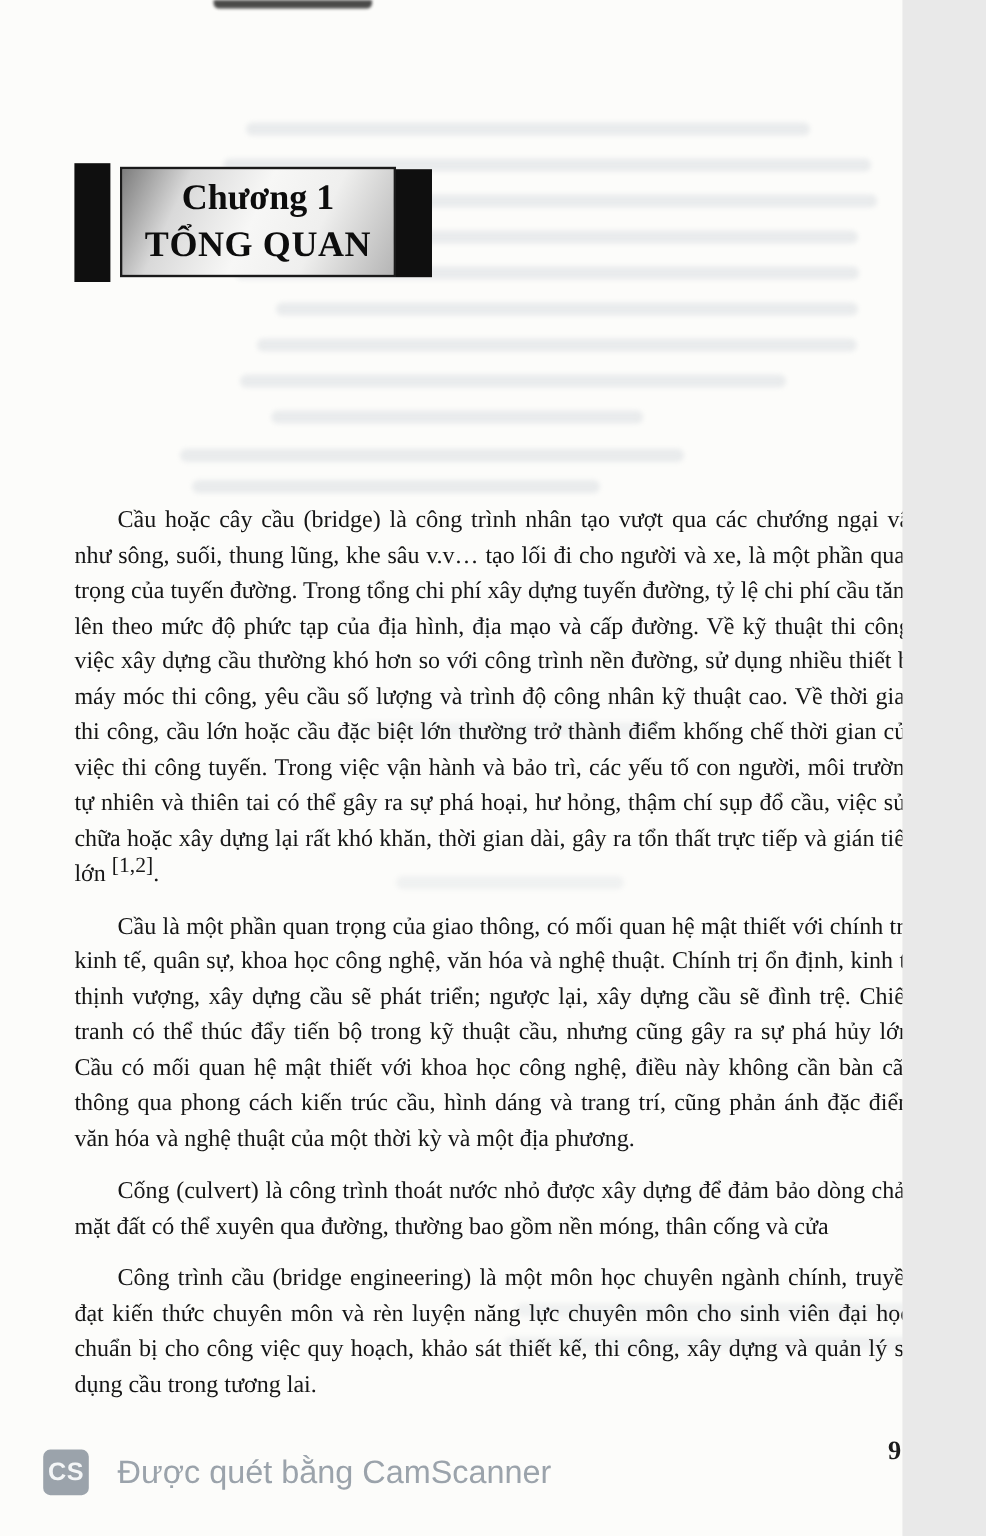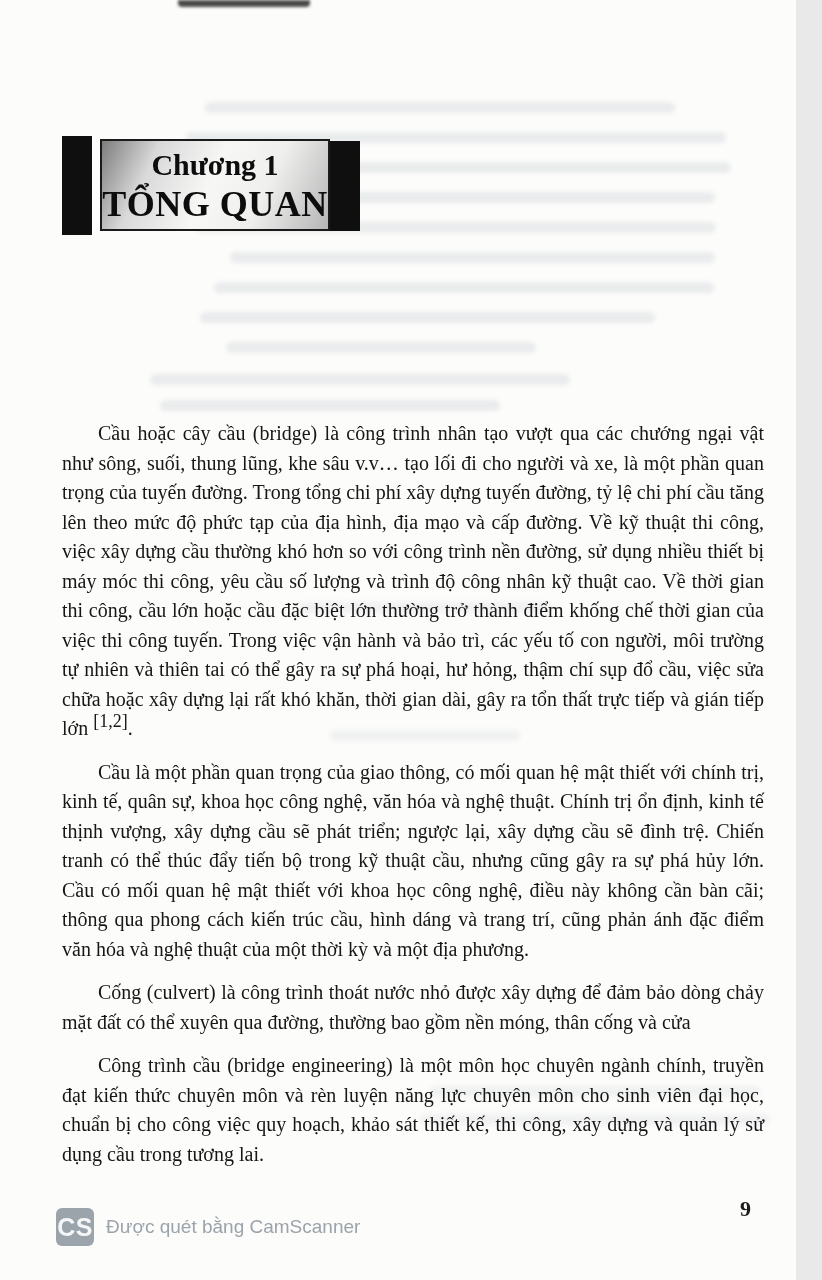--- a/index.html
+++ b/index.html
@@ -4,21 +4,20 @@
 <style>
   html, body { margin: 0; padding: 0; background: #e9e9e9; }
   .page {
     position: relative;
     width: 752px;
     height: 1280px;
     background: #fcfcfa;
     overflow: hidden;
     font-family: "Liberation Serif", serif;
     color: #161616;
-    padding-left: 44px;
   }
 
   
   .ghost {
     position: absolute;
     height: 11px;
     border-radius: 6px;
     background: #8a97a8;
     opacity: 0.16;
     filter: blur(2px);
@@ -55,21 +54,21 @@
     text-align: center;
     padding-top: 5px;
   }
   .chapter-label {
     font-size: 30px;
     font-weight: 700;
     line-height: 38px;
     color: #0d0d0d;
   }
   .chapter-title {
-    font-size: 36px;
+    font-size: 30px;
     font-weight: 700;
     line-height: 40px;
     letter-spacing: 0.5px;
     color: #0d0d0d;
   }
 
   .content {
     position: absolute;
     top: 419px;
     left: 62px;
@@ -105,30 +104,29 @@
     align-items: center;
     font-family: "Liberation Sans", sans-serif;
   }
   .cs-logo {
     width: 38px;
     height: 38px;
     border-radius: 6px;
     background: #9ba3ab;
     color: #f4f6f7;
     font-weight: 700;
-    font-size: 25px;
+    font-size: 21px;
     display: flex;
     align-items: center;
     justify-content: center;
     letter-spacing: 0.5px;
-    margin-left: 20px;
   }
   .cs-text {
-    margin-left: 12px;
-    font-size: 19px;
+    margin-left: 24px;
+    font-size: 27px;
     color: #9ba3ab;
   }
 </style>
 </head>
 <body>
 
 <div class="page">
 
   <div>
     <div class="ghost" style="left:205px; top:102px; width:470px;"></div>

